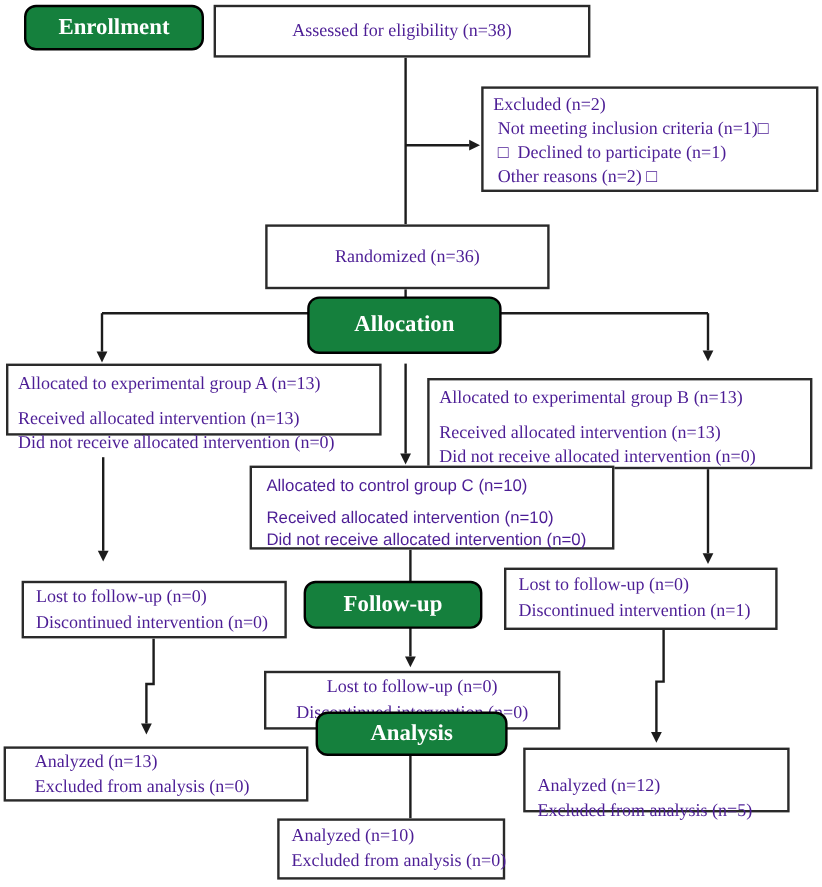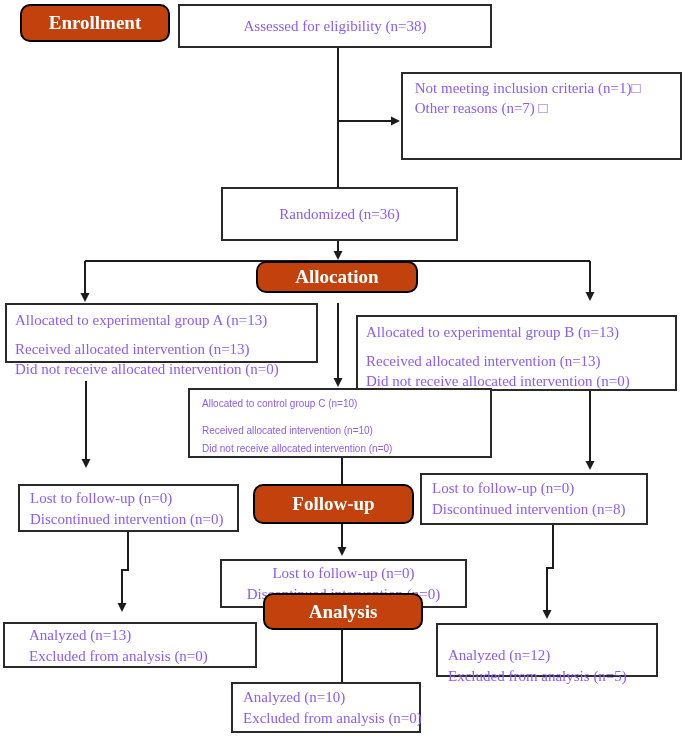--- a/index.html
+++ b/index.html
@@ -1,27 +1,27 @@
 <!DOCTYPE html>
 <html><head>
 <meta charset="utf-8">
 <style>
   html,body{margin:0;padding:0;background:#fff;}
   .diagram{position:relative;width:685px;height:739px;background:#fff;overflow:hidden;}
   .connectors{position:absolute;left:0;top:0;z-index:1;}
   .box{position:absolute;z-index:2;background:#fff;border:2px solid #2a2a2a;box-sizing:border-box;
-       font-family:"Liberation Serif",serif;font-size:15px;color:#8b5cf6;padding:5px 8px;}
+       font-family:"Liberation Serif",serif;font-size:15px;color:#4c1d95;padding:5px 8px;}
   .bl{white-space:pre;line-height:20px;}
   .flexc{display:flex;align-items:center;justify-content:center;text-align:center;padding:0;}
   .gap{margin-bottom:9px;}
-  .sans{font-family:"Liberation Sans",sans-serif;font-size:10px;}
+  .sans{font-family:"Liberation Sans",sans-serif;font-size:14px;margin-left:20px;}
   .sans .bl{line-height:18px;}
   .tc .bl{text-align:center;}
   .lh21 .bl{line-height:21px;}
-  .stage{position:absolute;z-index:3;background:#c2410c;border:2px solid #000;border-radius:10px;
+  .stage{position:absolute;z-index:3;background:#15803d;border:2px solid #000;border-radius:10px;
          color:#fff;font-family:"Liberation Serif",serif;font-weight:bold;font-size:19px;
          display:flex;align-items:center;justify-content:center;box-sizing:border-box;text-align:right;}
 </style>
 </head>
 <body>
 
 <div class="diagram">
 
   <svg class="connectors" width="685" height="739" viewBox="0 0 685 739">
     <g stroke="#1c1c1c" stroke-width="2" fill="#1c1c1c">
@@ -56,31 +56,33 @@
       <polygon points="122,612 117.5,603 126.5,603" stroke="none"></polygon>
 
       <polyline points="553,525 553,568 547,568 547,610" fill="none"></polyline>
       <polygon points="547,619 542.5,610 551.5,610" stroke="none"></polygon>
 
       <line x1="342" y1="608" x2="342" y2="682"></line>
     </g>
   </svg>
 
   <div class="stage" style="left:20px;top:4px;width:150px;height:38px">Enrollment</div>
-  <div class="stage" style="left:256px;top:261px;width:162px;height:32px">Allocation</div>
-  <div class="stage" style="left:253px;top:484px;width:161px;height:40px">Follow-up</div>
+  <div class="stage" style="left:256px;top:247px;width:162px;height:48px">Allocation</div>
+  <div class="stage" style="left:253px;top:484px;width:149px;height:40px">Follow-up</div>
   <div class="stage" style="left:263px;top:593px;width:160px;height:37px">Analysis</div>
 
   <div class="box flexc" style="left:178px;top:4px;width:314px;height:44px">
     <div class="bl">Assessed for eligibility (n=38)</div>
   </div>
 
   <div class="box" style="left:401px;top:72px;width:281px;height:88px;padding-top:4px">
+    <div class="bl">Excluded (n=2)</div>
     <div class="bl"> Not meeting inclusion criteria (n=1)□</div>
-    <div class="bl"> Other reasons (n=7) □</div>
+    <div class="bl"> □  Declined to participate (n=1)</div>
+    <div class="bl"> Other reasons (n=2) □</div>
   </div>
 
   <div class="box flexc" style="left:221px;top:187px;width:237px;height:54px">
     <div class="bl">Randomized (n=36)</div>
   </div>
 
   <div class="box" style="left:5px;top:303px;width:313px;height:60px">
     <div class="bl gap">Allocated to experimental group A (n=13)</div>
     <div class="bl">Received allocated intervention (n=13)</div>
     <div class="bl">Did not receive allocated intervention (n=0)</div>
@@ -98,21 +100,21 @@
     <div class="bl">Did not receive allocated intervention (n=0)</div>
   </div>
 
   <div class="box lh21" style="left:18px;top:484px;width:221px;height:48px;padding:2px 10px">
     <div class="bl">Lost to follow-up (n=0)</div>
     <div class="bl">Discontinued intervention (n=0)</div>
   </div>
 
   <div class="box lh21" style="left:420px;top:473px;width:228px;height:52px;padding:3px 10px">
     <div class="bl">Lost to follow-up (n=0)</div>
-    <div class="bl">Discontinued intervention (n=8)</div>
+    <div class="bl">Discontinued intervention (n=1)</div>
   </div>
 
   <div class="box lh21 tc" style="left:220px;top:559px;width:247px;height:49px;padding:2px 6px">
     <div class="bl">Lost to follow-up (n=0)</div>
     <div class="bl">Discontinued intervention (n=0)</div>
   </div>
 
   <div class="box lh21" style="left:3px;top:622px;width:254px;height:46px;padding:1px 24px">
     <div class="bl">Analyzed (n=13)</div>
     <div class="bl">Excluded from analysis (n=0)</div>

